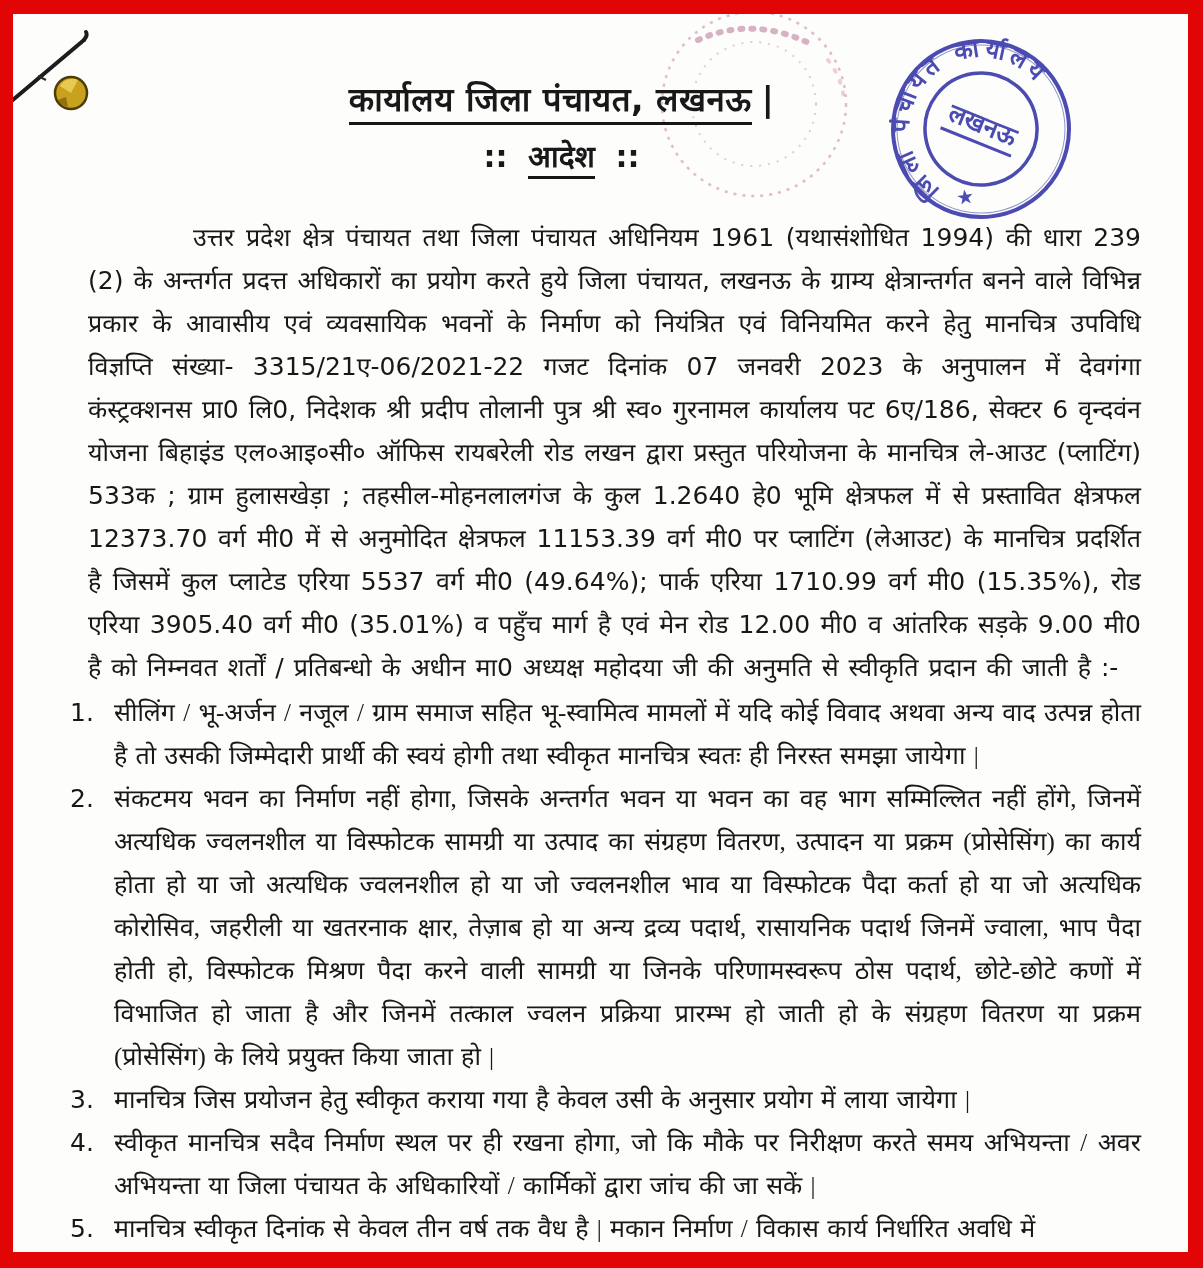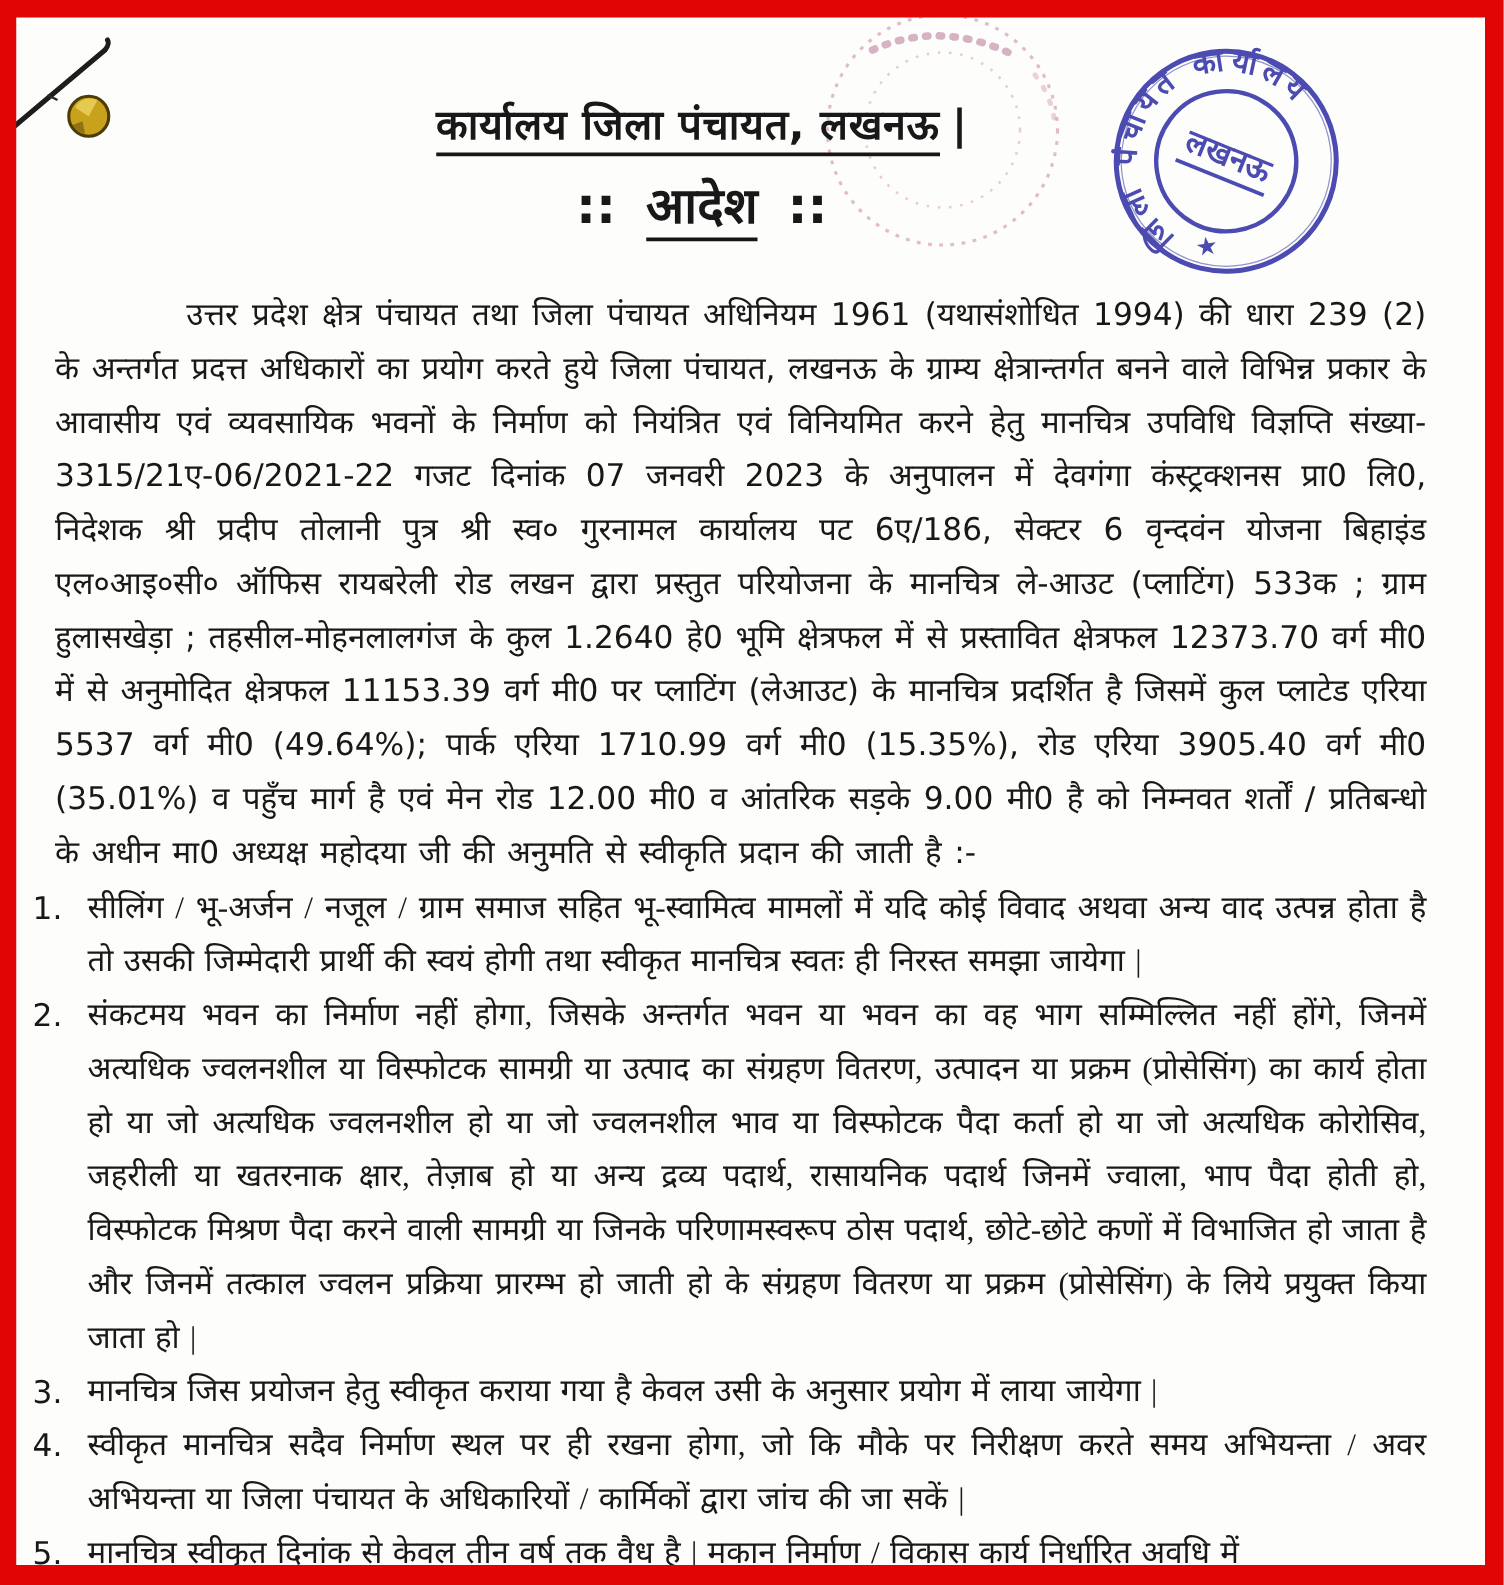--- a/index.html
+++ b/index.html
@@ -16,23 +16,23 @@
     position:absolute;inset:0;z-index:40;pointer-events:none;
     border-style:solid;border-color:#e10505;
     border-left-width:13px;border-top-width:14px;
     border-right-width:15px;border-bottom-width:16px;
   }
   .decor{position:absolute;z-index:1;}
   .header{position:relative;z-index:5;margin-top:76px;padding-right:80px;text-align:center;}
   .title-line{font-size:33px;font-weight:bold;letter-spacing:.5px;}
   .title-underline{border-bottom:3px solid #161616;padding-bottom:3px;}
   .title-bar{margin-left:10px;}
-  .subtitle{font-size:40px;font-weight:bold;margin-top:14px;}
+  .subtitle{font-size:30px;font-weight:bold;margin-top:14px;}
   .subtitle .word{border-bottom:3px solid #161616;padding-bottom:2px;margin:0 10px;}
-  .content{position:relative;z-index:5;padding:0 62px 0 44px;margin-top:40px;}
+  .content{position:relative;z-index:5;padding:0 62px 0 88px;margin-top:40px;}
   .intro{
     font-size:25px;line-height:43px;text-align:justify;
     text-indent:105px;margin:0;word-spacing:2px;
   }
   .conditions{margin:2px 0 0 -18px;}
   .cond{display:flex;font-size:25px;line-height:43px;}
   .cond-num{width:44px;flex:0 0 44px;}
   .cond-text{flex:1;text-align:justify;word-spacing:2px;font-family:Liberation Serif, serif;}
   .stamp-blue{position:absolute;left:885px;top:33px;z-index:6;opacity:.92;}
   .stamp-faded{position:absolute;left:628px;top:0px;z-index:2;}

